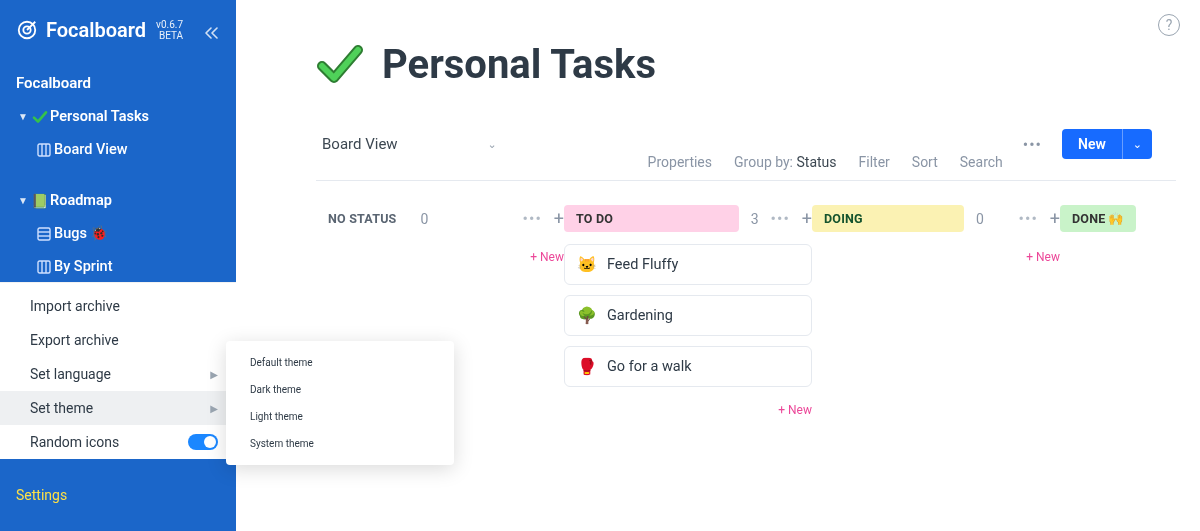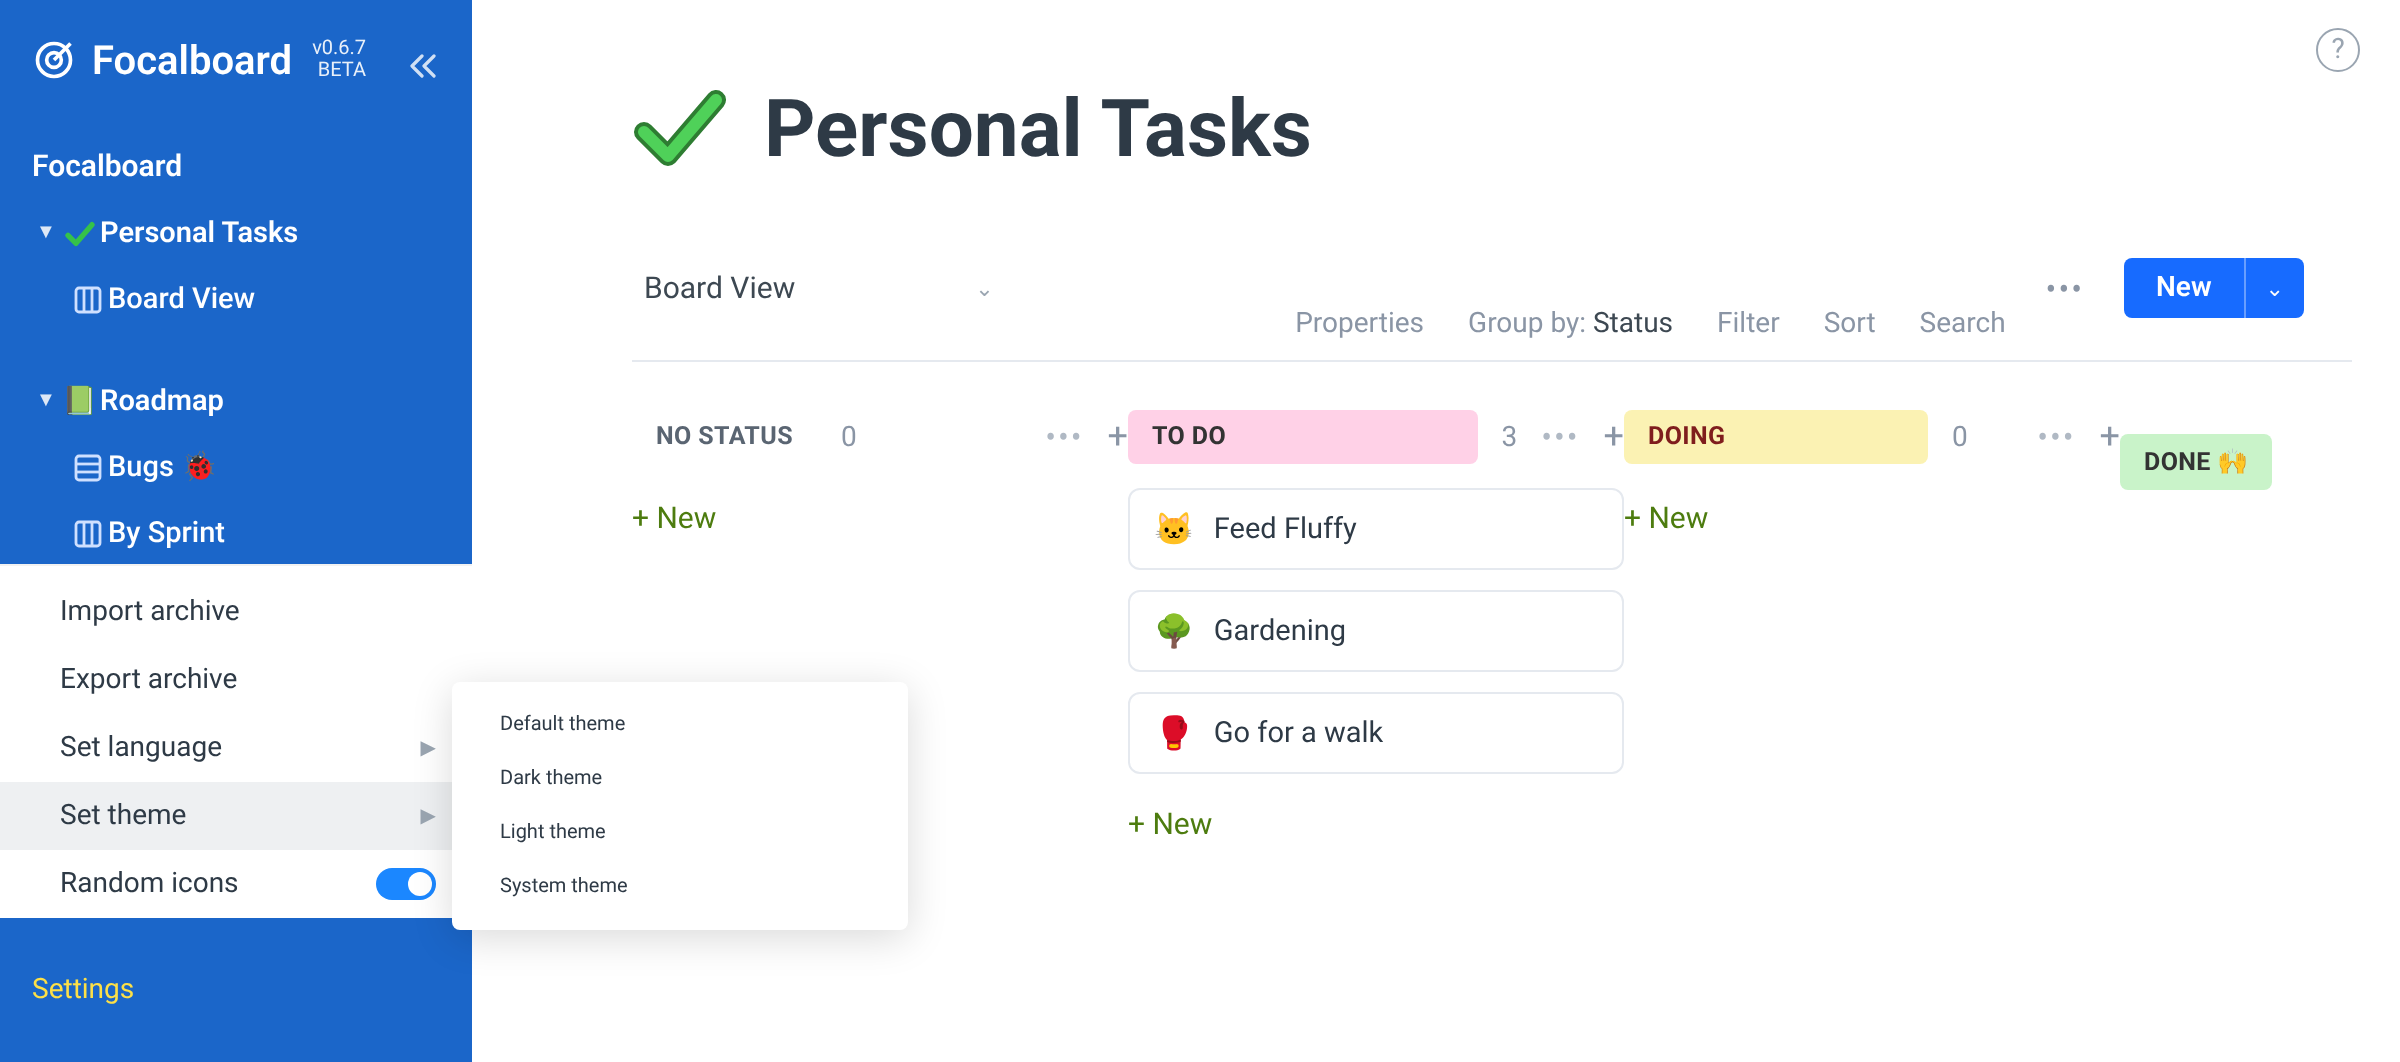--- a/index.html
+++ b/index.html
@@ -54,29 +54,29 @@
   .new-btn { background:#176bff; color:#fff; border:none; padding:7px 16px; font-size:14px; font-weight:600; border-radius:4px 0 0 4px; cursor:pointer; }
   .new-btn-drop { background:#176bff; color:#fff; border:none; border-left:1px solid rgba(255,255,255,.35); padding:7px 10px; border-radius:0 4px 4px 0; cursor:pointer; font-size:11px; }
 
   
   .board { display:flex; padding: 24px 0 0 0; }
   .col { width: 248px; }
   .col-head { display:flex; align-items:center; gap:12px; margin-bottom:12px; }
   .col-chip { font-size:12.5px; font-weight:700; padding:6px 12px; border-radius:4px; letter-spacing:.2px; }
   .chip-none { color:#5a6572; }
   .chip-todo { background:#ffd1e7; color:#333; width:176px; }
-  .chip-doing { background:#fbf2b3; color:#7f1d1d; width:152px; }
+  .chip-doing { background:#fbf2b3; color:#14532d; width:152px; }
   .chip-done { background:#c9f3c9; color:#333; display:flex; align-items:center; gap:4px; }
   .col-count { color:#8a95a5; font-size:14px; }
   .col-dots { color:#b0b9c4; letter-spacing:1px; cursor:pointer; margin-left:auto; }
   .col-add { color:#8a95a5; font-size:18px; cursor:pointer; }
 
   .card { border:1px solid #e5e9ef; border-radius:6px; padding:10px 12px; margin-bottom:10px; display:flex; align-items:center; gap:10px; font-size:14.5px; color:#2e3a46; cursor:pointer; }
   .card-emoji { font-size:16px; }
-  .add-card { text-align:left; color:#4d7c0f; font-size:15px; padding:6px 0; cursor:pointer; }
+  .add-card { text-align:right; color:#ec4899; font-size:12px; padding:6px 0; cursor:pointer; }
 
   svg { display:block; }
 </style>
 </head>
 <body>
 
 <div class="sidebar">
   <div class="sidebar-header">
     <span class="logo-icon">
       <svg viewBox="0 0 24 24" width="22" height="22">
@@ -269,20 +269,20 @@
     <div class="col">
       <div class="col-head">
         <span class="col-chip chip-doing">DOING</span>
         <span class="col-count">0</span>
         <span class="col-dots">•••</span>
         <span class="col-add">+</span>
       </div>
       <div class="add-card">+ New</div>
     </div>
 
-    <div class="col" style="width:110px; overflow:hidden;margin-top:12px;">
+    <div class="col" style="width:110px; overflow:hidden;">
       <div class="col-head">
         <span class="col-chip chip-done">DONE 🙌</span>
       </div>
     </div>
 
   </div>
 </div>
 
 </body></html>

